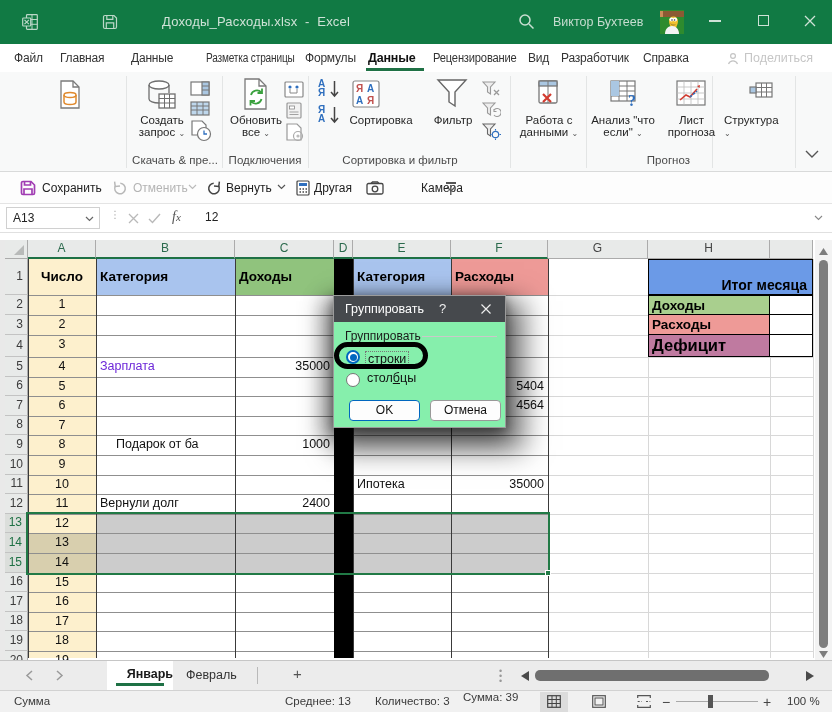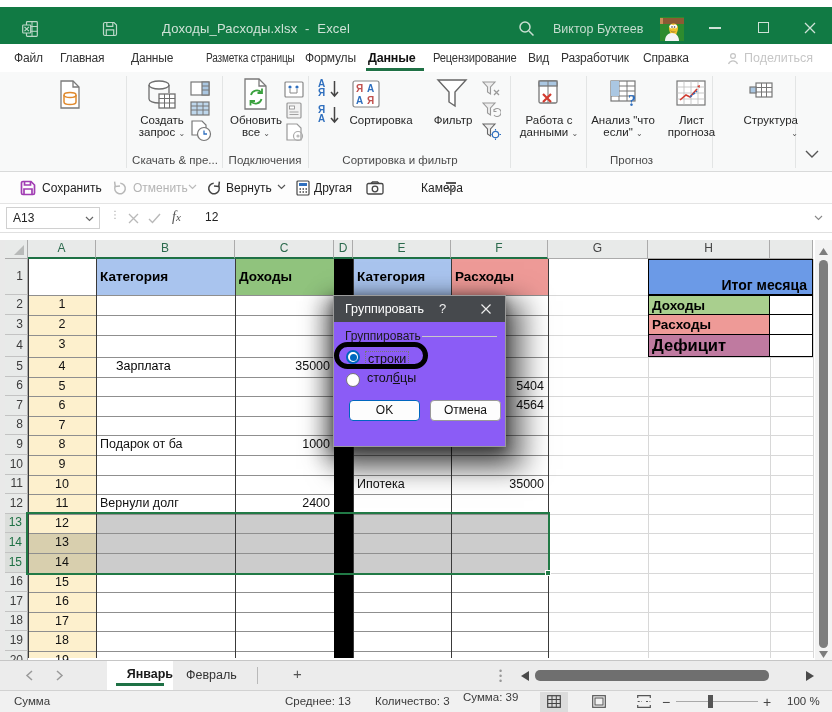--- a/index.html
+++ b/index.html
@@ -1,21 +1,21 @@
 <!DOCTYPE html>
 <html><head><meta charset="utf-8">
 <style>
   * { margin:0; padding:0; box-sizing:border-box; }
   html,body { width:832px; height:712px; overflow:hidden; }
   body { font-family:"Liberation Sans", sans-serif; position:relative; background:#fff; }
   .abs { position:absolute; }
 </style></head>
 <body>
 
-<div class="abs" style="left:0;top:0;width:832px;height:44px;background:#117a44;margin-top:7px;">
+<div class="abs" style="left:0;top:0;width:832px;height:44px;background:#117a44;">
 
   <svg class="abs" style="left:22px;top:14px" width="16" height="16" viewBox="0 0 16 16">
     <rect x="4.5" y="0.7" width="10.8" height="14.6" rx="0.8" fill="none" stroke="#bcd8c8" stroke-width="1.2"></rect>
     <path d="M10 0.7 v14.6 M4.5 5.5 h10.8 M4.5 10.3 h10.8" stroke="#bcd8c8" stroke-width="1"></path>
     <rect x="0.7" y="4" width="8" height="8" rx="0.8" fill="#117a44" stroke="#bcd8c8" stroke-width="1.2"></rect>
     <path d="M2.5 5.8 L6.9 10.2 M6.9 5.8 L2.5 10.2" stroke="#bcd8c8" stroke-width="1.2"></path>
   </svg>
 
   <svg class="abs" style="left:102px;top:14px" width="16" height="16" viewBox="0 0 16 16">
     <path d="M1.5 3 a1.5 1.5 0 0 1 1.5-1.5 H12 L14.5 4 V13 a1.5 1.5 0 0 1 -1.5 1.5 H3 A1.5 1.5 0 0 1 1.5 13 Z" fill="none" stroke="#bcd8c8" stroke-width="1.2"></path>
@@ -188,28 +188,28 @@
 </svg>
 <div class="abs" style="left:582px;top:42px;width:82px;text-align:center;">Анализ "что<br>если" <span style="font-size:8px;color:#555;">⌄</span></div>
 <svg class="abs" style="left:676px;top:8px" width="30" height="28" viewBox="0 0 30 28">
   <rect x="1" y="1" width="28" height="24" fill="#fff" stroke="#777" stroke-width="1.2"></rect>
   <path d="M1 7 h28 M1 13 h28 M1 19 h28 M8 1 v24 M15 1 v24 M22 1 v24" stroke="#bbb" stroke-width="0.8"></path>
   <path d="M4 20 l6 -5 4 2 7 -8" fill="none" stroke="#d23a2e" stroke-width="1.6"></path>
   <path d="M14 17 l7 -6" fill="none" stroke="#2f6fbe" stroke-width="1.6" stroke-dasharray="2.5 1.5"></path>
   <path d="M21 6 l3 -1 -0.5 3z" fill="#d23a2e"></path>
 </svg>
 <div class="abs" style="left:649px;top:42px;width:85px;text-align:center;">Лист<br>прогноза</div>
-<div class="abs" style="left:610px;top:82px;width:80px;text-align:left;color:#4a4a4a;">Прогноз</div>
+<div class="abs" style="left:610px;top:82px;width:80px;text-align:right;color:#4a4a4a;">Прогноз</div>
 
 <svg class="abs" style="left:749px;top:10px" width="24" height="22" viewBox="0 0 24 22">
   <rect x="7" y="1" width="16" height="14" fill="#fff" stroke="#777" stroke-width="1.2"></rect>
   <path d="M7 5.5 h16 M7 10 h16 M12.5 1 v14 M17.5 1 v14" stroke="#777" stroke-width="1"></path>
   <rect x="1" y="5" width="6" height="6" fill="#aac7e2" stroke="#777" stroke-width="1.2"></rect>
 </svg>
-<div class="abs" style="left:724px;top:42px;width:74px;text-align:right;">Структура<br><span style="font-size:8px;color:#555;">⌄</span></div>
+<div class="abs" style="left:724px;top:42px;width:74px;text-align:left;">Структура<br><span style="font-size:8px;color:#555;">⌄</span></div>
 <svg class="abs" style="left:805px;top:78px" width="14" height="9" viewBox="0 0 14 9">
       <path d="M1 1 l6 6 6-6" fill="none" stroke="#555" stroke-width="1.4"></path>
     </svg>
 </div>
 
 <div class="abs" style="left:0;top:172px;width:832px;height:32px;background:#fdfdfd;border-bottom:1px solid #e4e4e4;font-size:12px;color:#222;">
   <svg class="abs" style="left:20px;top:8px" width="16" height="16" viewBox="0 0 16 16">
     <path d="M1.5 3 a1.5 1.5 0 0 1 1.5-1.5 H11 L14.5 5 V13 a1.5 1.5 0 0 1 -1.5 1.5 H3 A1.5 1.5 0 0 1 1.5 13 Z" fill="none" stroke="#a13db3" stroke-width="1.7"></path>
     <path d="M4.5 1.5 v3.5 h6 v-3.5 M4 14.5 v-5.5 h8 v5.5" fill="none" stroke="#a13db3" stroke-width="1.7"></path>
   </svg>
@@ -321,20 +321,21 @@
 <div class="abs" style="left:548px;top:242px;width:265px;height:1px;background:#d8d8d8;"></div>
 <div class="abs" style="left:548px;top:261px;width:265px;height:1px;background:#d8d8d8;"></div>
 <div class="abs" style="left:548px;top:281px;width:265px;height:1px;background:#d8d8d8;"></div>
 <div class="abs" style="left:548px;top:300px;width:265px;height:1px;background:#d8d8d8;"></div>
 <div class="abs" style="left:548px;top:320px;width:265px;height:1px;background:#d8d8d8;"></div>
 <div class="abs" style="left:548px;top:340px;width:265px;height:1px;background:#d8d8d8;"></div>
 <div class="abs" style="left:548px;top:359px;width:265px;height:1px;background:#d8d8d8;"></div>
 <div class="abs" style="left:548px;top:379px;width:265px;height:1px;background:#d8d8d8;"></div>
 <div class="abs" style="left:548px;top:398px;width:265px;height:1px;background:#d8d8d8;"></div>
 <div class="abs" style="left:548px;top:418px;width:265px;height:1px;background:#d8d8d8;"></div>
+<div class="abs" style="left:28px;top:26px;width:68px;height:36px;background:#fdf0cd;font-weight:bold;font-size:13.5px;color:#000;line-height:36px;text-align:center;">Число</div>
 <div class="abs" style="left:96px;top:26px;width:139px;height:36px;background:#a9c4ee;font-weight:bold;font-size:13.5px;color:#000;line-height:36px;padding-left:4px;">Категория</div>
 <div class="abs" style="left:235px;top:26px;width:99px;height:36px;background:#90c37d;font-weight:bold;font-size:13.5px;color:#000;line-height:36px;padding-left:4px;">Доходы</div>
 <div class="abs" style="left:353px;top:26px;width:98px;height:36px;background:#a9c4ee;font-weight:bold;font-size:13.5px;color:#000;line-height:36px;padding-left:4px;">Категория</div>
 <div class="abs" style="left:451px;top:26px;width:97px;height:36px;background:#ee9a97;font-weight:bold;font-size:13.5px;color:#000;line-height:36px;padding-left:4px;">Расходы</div>
 <div class="abs" style="left:28px;top:62px;width:68px;height:20px;background:#fdf0cd;font-size:12.5px;color:#111;text-align:center;line-height:19px;">1</div>
 <div class="abs" style="left:28px;top:82px;width:68px;height:20px;background:#fdf0cd;font-size:12.5px;color:#111;text-align:center;line-height:19px;">2</div>
 <div class="abs" style="left:28px;top:102px;width:68px;height:22px;background:#fdf0cd;font-size:12.5px;color:#111;text-align:center;line-height:19px;">3</div>
 <div class="abs" style="left:28px;top:124px;width:68px;height:20px;background:#fdf0cd;font-size:12.5px;color:#111;text-align:center;line-height:19px;">4</div>
 <div class="abs" style="left:28px;top:144px;width:68px;height:19px;background:#fdf0cd;font-size:12.5px;color:#111;text-align:center;line-height:19px;">5</div>
 <div class="abs" style="left:28px;top:163px;width:68px;height:20px;background:#fdf0cd;font-size:12.5px;color:#111;text-align:center;line-height:19px;">6</div>
@@ -345,23 +346,23 @@
 <div class="abs" style="left:28px;top:261px;width:68px;height:20px;background:#fdf0cd;font-size:12.5px;color:#111;text-align:center;line-height:19px;">11</div>
 <div class="abs" style="left:28px;top:281px;width:68px;height:19px;background:#fdf0cd;font-size:12.5px;color:#111;text-align:center;line-height:19px;">12</div>
 <div class="abs" style="left:28px;top:300px;width:68px;height:20px;background:#d8cfae;font-size:12.5px;color:#111;text-align:center;line-height:19px;">13</div>
 <div class="abs" style="left:28px;top:320px;width:68px;height:20px;background:#d8cfae;font-size:12.5px;color:#111;text-align:center;line-height:19px;">14</div>
 <div class="abs" style="left:28px;top:340px;width:68px;height:19px;background:#fdf0cd;font-size:12.5px;color:#111;text-align:center;line-height:19px;">15</div>
 <div class="abs" style="left:28px;top:359px;width:68px;height:20px;background:#fdf0cd;font-size:12.5px;color:#111;text-align:center;line-height:19px;">16</div>
 <div class="abs" style="left:28px;top:379px;width:68px;height:19px;background:#fdf0cd;font-size:12.5px;color:#111;text-align:center;line-height:19px;">17</div>
 <div class="abs" style="left:28px;top:398px;width:68px;height:20px;background:#fdf0cd;font-size:12.5px;color:#111;text-align:center;line-height:19px;">18</div>
 <div class="abs" style="left:28px;top:418px;width:68px;height:7px;background:#fdf0cd;font-size:12.5px;color:#111;text-align:center;line-height:19px;">19</div>
 <div class="abs" style="left:96px;top:281px;width:452px;height:59px;background:#cccccc;"></div>
-<div class="abs" style="left:96px;top:124px;width:139px;height:20px;background:transparent;font-size:12.5px;color:#000000;line-height:19px;padding-left:20px;">Зарплата</div>
+<div class="abs" style="left:96px;top:124px;width:139px;height:20px;background:transparent;font-size:12.5px;color:#6d28d9;line-height:19px;padding-left:4px;">Зарплата</div>
 <div class="abs" style="left:235px;top:124px;width:99px;height:20px;background:transparent;font-size:12.5px;color:#111;line-height:19px;text-align:right;padding-right:4px;">35000</div>
-<div class="abs" style="left:96px;top:202px;width:139px;height:20px;background:transparent;font-size:12.5px;color:#111;line-height:19px;padding-left:4px;white-space:nowrap;overflow:hidden;">Подарок от ба</div>
+<div class="abs" style="left:96px;top:202px;width:139px;height:20px;background:transparent;font-size:12.5px;color:#111;line-height:19px;padding-left:20px;white-space:nowrap;overflow:hidden;">Подарок от ба</div>
 <div class="abs" style="left:235px;top:202px;width:99px;height:20px;background:transparent;font-size:12.5px;color:#111;line-height:19px;text-align:right;padding-right:4px;">1000</div>
 <div class="abs" style="left:96px;top:261px;width:139px;height:20px;background:transparent;font-size:12.5px;color:#111;line-height:19px;padding-left:4px;">Вернули долг</div>
 <div class="abs" style="left:235px;top:261px;width:99px;height:20px;background:transparent;font-size:12.5px;color:#111;line-height:19px;text-align:right;padding-right:4px;">2400</div>
 <div class="abs" style="left:353px;top:242px;width:98px;height:19px;background:transparent;font-size:12.5px;color:#111;line-height:19px;padding-left:4px;">Ипотека</div>
 <div class="abs" style="left:451px;top:242px;width:97px;height:19px;background:transparent;font-size:12.5px;color:#111;line-height:19px;text-align:right;padding-right:4px;">35000</div>
 <div class="abs" style="left:451px;top:144px;width:97px;height:19px;background:transparent;font-size:12.5px;color:#111;line-height:19px;text-align:right;padding-right:4px;">5404</div>
 <div class="abs" style="left:451px;top:163px;width:97px;height:20px;background:transparent;font-size:12.5px;color:#111;line-height:19px;text-align:right;padding-right:4px;">4564</div>
 <div class="abs" style="left:28px;top:62px;width:520px;height:1px;background:#8f8f8f;"></div>
 <div class="abs" style="left:28px;top:82px;width:520px;height:1px;background:#8f8f8f;"></div>
 <div class="abs" style="left:28px;top:102px;width:520px;height:1px;background:#8f8f8f;"></div>
@@ -448,21 +449,21 @@
     <path d="M0.7 3 v-2.3 h12.6 v2.3 M0.7 10 v2.3 h12.6 v-2.3" fill="none" stroke="#555" stroke-width="1.2"></path>
     <path d="M0.7 6.5 h4 M9 6.5 h4.3" stroke="#555" stroke-width="1" stroke-dasharray="2 1.5"></path>
   </svg>
   <div class="abs" style="left:662px;top:3px;font-size:14px;color:#444;">−</div>
   <div class="abs" style="left:676px;top:10px;width:82px;height:1px;background:#a9a9a9;"></div>
   <div class="abs" style="left:708px;top:4px;width:5px;height:13px;background:#555;"></div>
   <div class="abs" style="left:763px;top:3px;font-size:14px;color:#444;">+</div>
   <div class="abs" style="left:787px;top:4px;">100 %</div>
 </div>
 
-<div class="abs" style="left:333px;top:295px;width:173px;height:152px;background:#8b5cf6;border:1px solid #9b9b9b;box-shadow:10px 14px 26px 8px rgba(0,0,0,0.55), -8px 8px 20px 4px rgba(0,0,0,0.32), 0 3px 10px rgba(0,0,0,0.35);">
+<div class="abs" style="left:333px;top:295px;width:173px;height:133px;background:#86efac;border:1px solid #9b9b9b;box-shadow:10px 14px 26px 8px rgba(0,0,0,0.55), -8px 8px 20px 4px rgba(0,0,0,0.32), 0 3px 10px rgba(0,0,0,0.35);">
   <div class="abs" style="left:0;top:0;width:171px;height:26px;background:#46494d;">
     <div class="abs" style="left:11px;top:6px;font-size:12.5px;color:#fff;">Группировать</div>
     <div class="abs" style="left:105px;top:5px;font-size:13px;color:#eee;">?</div>
     <svg class="abs" style="left:147px;top:8px" width="10" height="10" viewBox="0 0 10 10">
         <path d="M0.5 0.5 L9.5 9.5 M9.5 0.5 L0.5 9.5" stroke="#eee" stroke-width="1.2"></path>
       </svg>
   </div>
   <div class="abs" style="left:11px;top:33px;font-size:12px;color:#1a1a1a;">Группировать</div>
   <div class="abs" style="left:88px;top:40px;width:75px;height:1px;background:#c9c9c9;"></div>
   <div class="abs" style="left:12px;top:54px;width:14px;height:14px;border-radius:50%;border:2px solid #0067bf;background:#fff;"></div>

